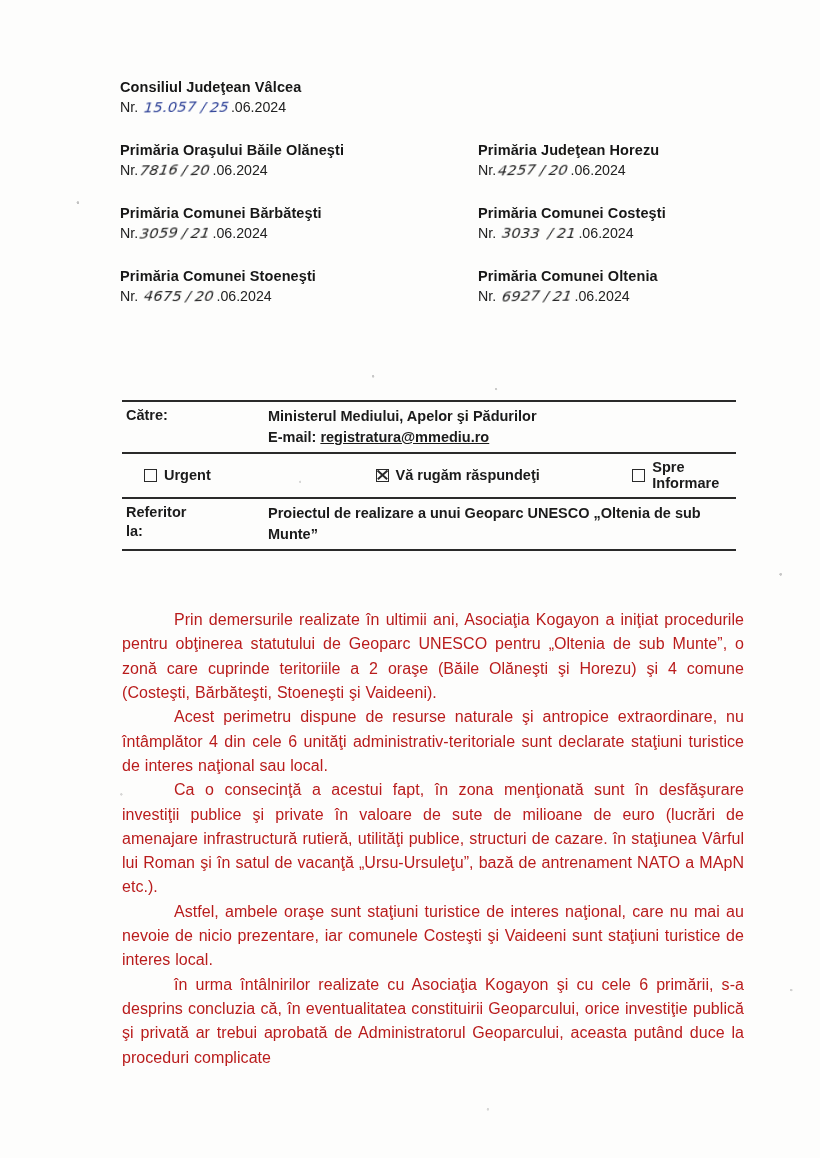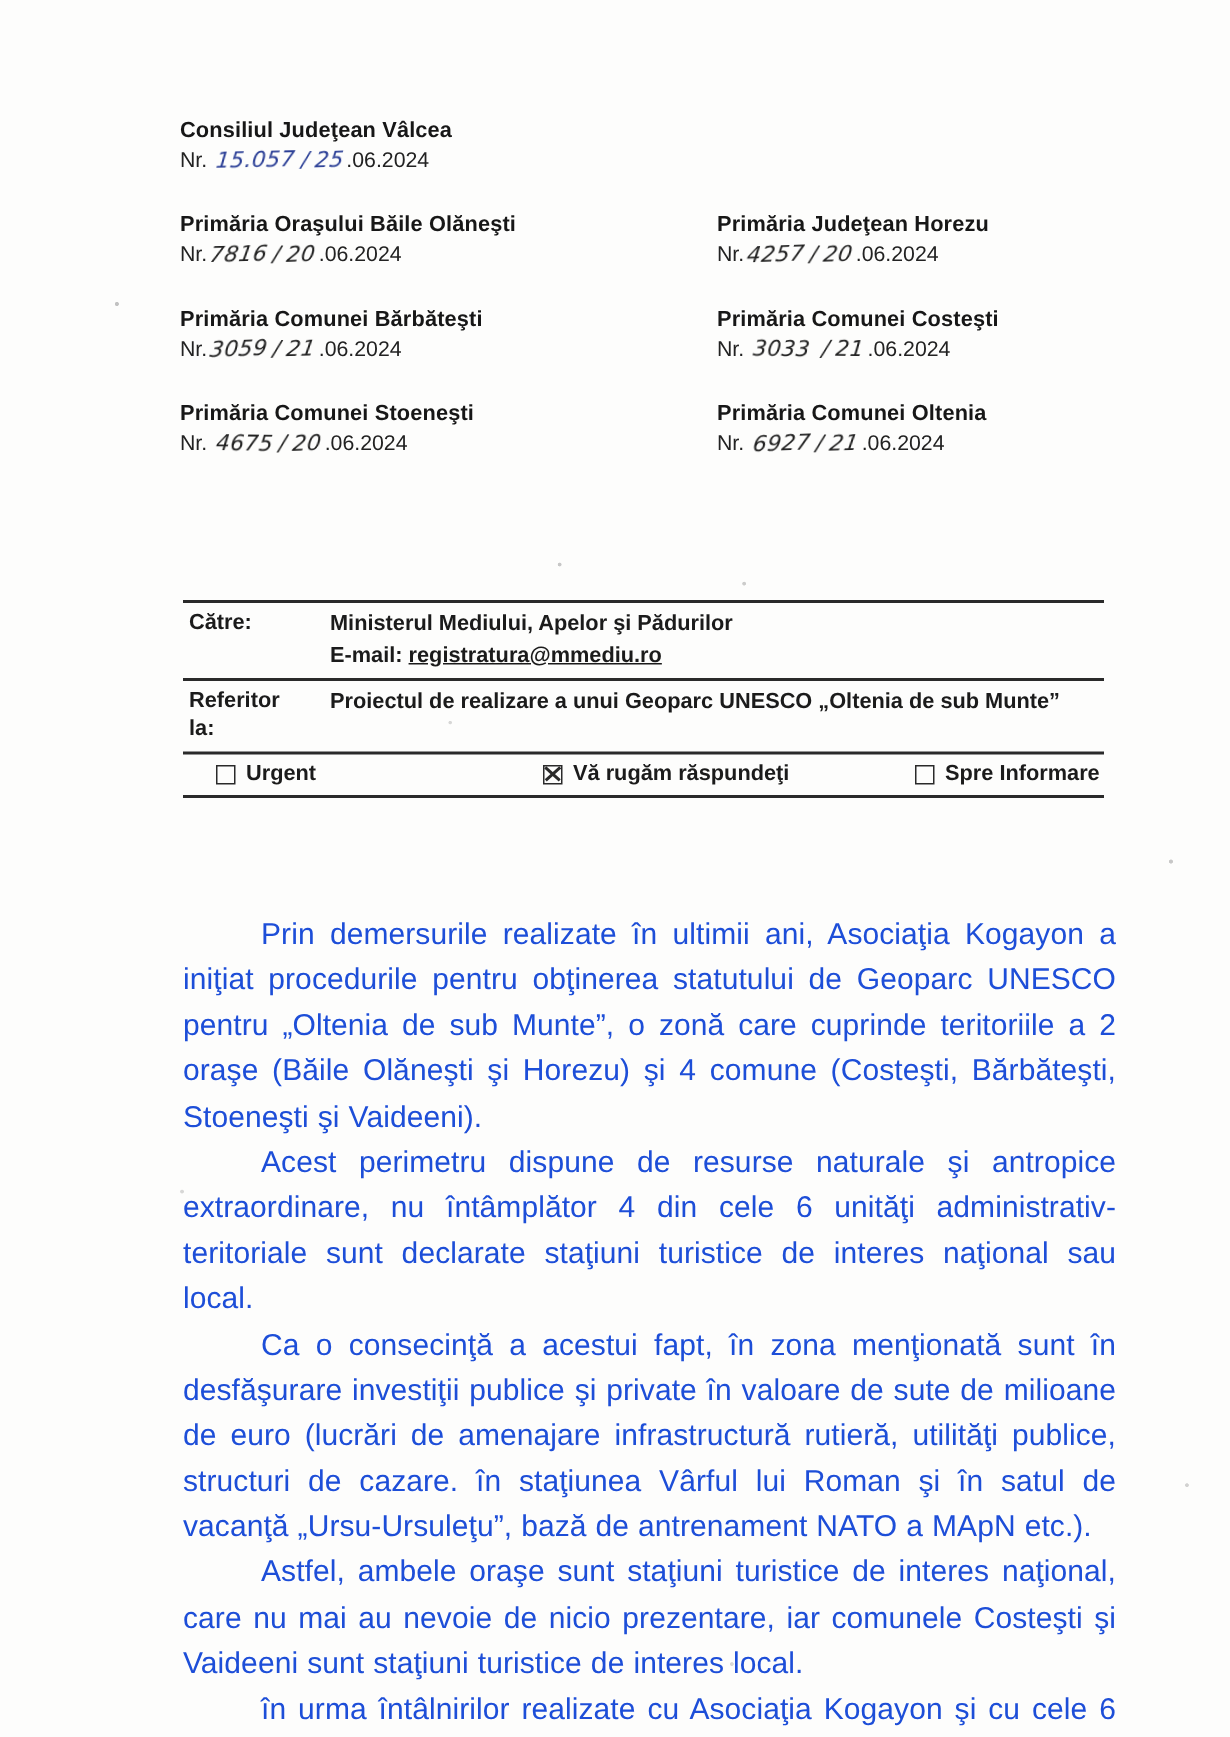--- a/index.html
+++ b/index.html
@@ -101,20 +101,21 @@
     width: 614px;
     border-top: 2px solid #2a2a2a;
     border-bottom: 2px solid #2a2a2a;
     box-sizing: border-box;
   }
   .addr-row {
     display: flex;
     border-bottom: 2px solid #2a2a2a;
     padding: 4px 0 5px 4px;
     box-sizing: border-box;
+    gap: 48px;
   }
   .addr-row:last-child { border-bottom: none; }
   .addr-label {
     width: 94px;
     flex: 0 0 94px;
     font-size: 14.5px;
     font-weight: bold;
     line-height: 1.32;
     filter: blur(.16px);
   }
@@ -174,28 +175,28 @@
 
   
   .body-text {
     position: absolute;
     left: 122px;
     top: 608px;
     width: 622px;
   }
   .body-text p {
     margin: 0;
-    font-size: 20px;
+    font-size: 16px;
     line-height: 1.52;
     text-align: justify;
     text-indent: 52px;
     letter-spacing: .05px;
     word-spacing: .4px;
     filter: blur(.17px);
-    color: #1d4ed8;
+    color: #b91c1c;
   }
   .body-text p:last-child { text-align: justify; }
 </style>
 </head>
 <body>
 
 <div class="page">
 
   <div class="content">
 
@@ -268,41 +269,41 @@
         <div class="addr-label">Către:</div>
         <div class="addr-value">
           <div>Ministerul Mediului, Apelor şi Pădurilor</div>
           <div class="email-line">
             <span>E-mail:</span>
             <span class="email-link">registratura@mmediu.ro</span>
           </div>
         </div>
       </div>
 
+      <div class="addr-row check-row">
+        <div class="check-item c1">
+          <span class="cbox"></span>
+          <span>Urgent</span>
+        </div>
+        <div class="check-item c2">
+          <span class="cbox checked"></span>
+          <span>Vă rugăm răspundeţi</span>
+        </div>
+        <div class="check-item c3">
+          <span class="cbox"></span>
+          <span>Spre Informare</span>
+        </div>
+      </div>
+
       <div class="addr-row">
         <div class="addr-label">
           <div>Referitor</div>
           <div>la:</div>
         </div>
         <div class="addr-value">Proiectul de realizare a unui Geoparc UNESCO „Oltenia de sub Munte”</div>
-      </div>
-
-      <div class="addr-row check-row">
-        <div class="check-item c1">
-          <span class="cbox"></span>
-          <span>Urgent</span>
-        </div>
-        <div class="check-item c2">
-          <span class="cbox checked"></span>
-          <span>Vă rugăm răspundeţi</span>
-        </div>
-        <div class="check-item c3">
-          <span class="cbox"></span>
-          <span>Spre Informare</span>
-        </div>
       </div>
 
     </div>
 
     <div class="body-text">
       <p>Prin demersurile realizate în ultimii ani, Asociaţia Kogayon a iniţiat procedurile pentru obţinerea statutului de Geoparc UNESCO pentru „Oltenia de sub Munte”, o zonă care cuprinde teritoriile a 2 oraşe (Băile Olăneşti şi Horezu) şi 4 comune (Costeşti, Bărbăteşti, Stoeneşti şi Vaideeni).</p>
       <p>Acest perimetru dispune de resurse naturale şi antropice extraordinare, nu întâmplător 4 din cele 6 unităţi administrativ-teritoriale sunt declarate staţiuni turistice de interes naţional sau local.</p>
       <p>Ca o consecinţă a acestui fapt, în zona menţionată sunt în desfăşurare investiţii publice şi private în valoare de sute de milioane de euro (lucrări de amenajare infrastructură rutieră, utilităţi publice, structuri de cazare. în staţiunea Vârful lui Roman şi în satul de vacanţă „Ursu-Ursuleţu”, bază de antrenament NATO a MApN etc.).</p>
       <p>Astfel, ambele oraşe sunt staţiuni turistice de interes naţional, care nu mai au nevoie de nicio prezentare, iar comunele Costeşti şi Vaideeni sunt staţiuni turistice de interes local.</p>
       <p>în urma întâlnirilor realizate cu Asociaţia Kogayon şi cu cele 6 primării, s-a desprins concluzia că, în eventualitatea constituirii Geoparcului, orice investiţie publică şi privată ar trebui aprobată de Administratorul Geoparcului, aceasta putând duce la proceduri complicate</p>

